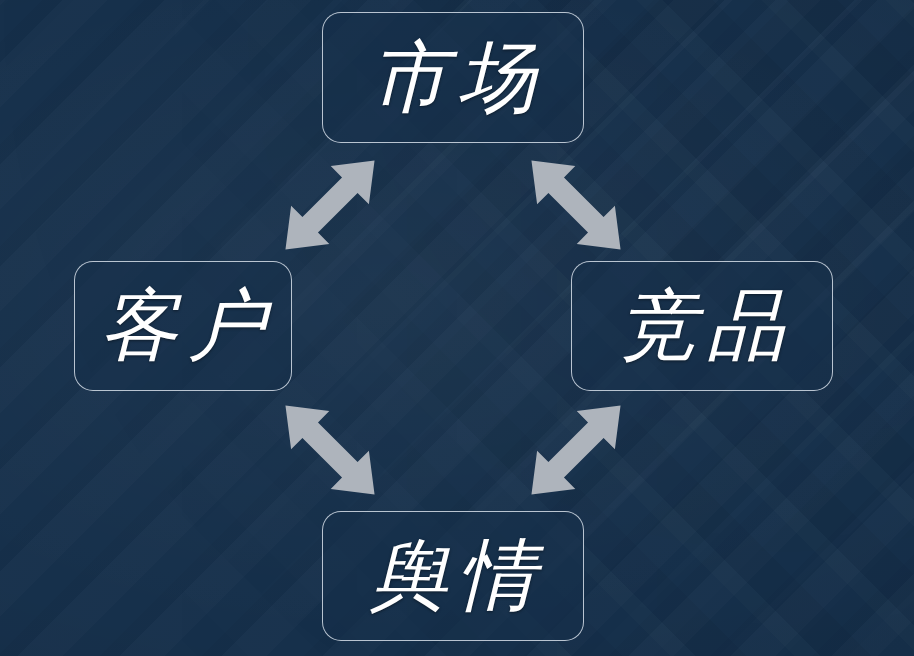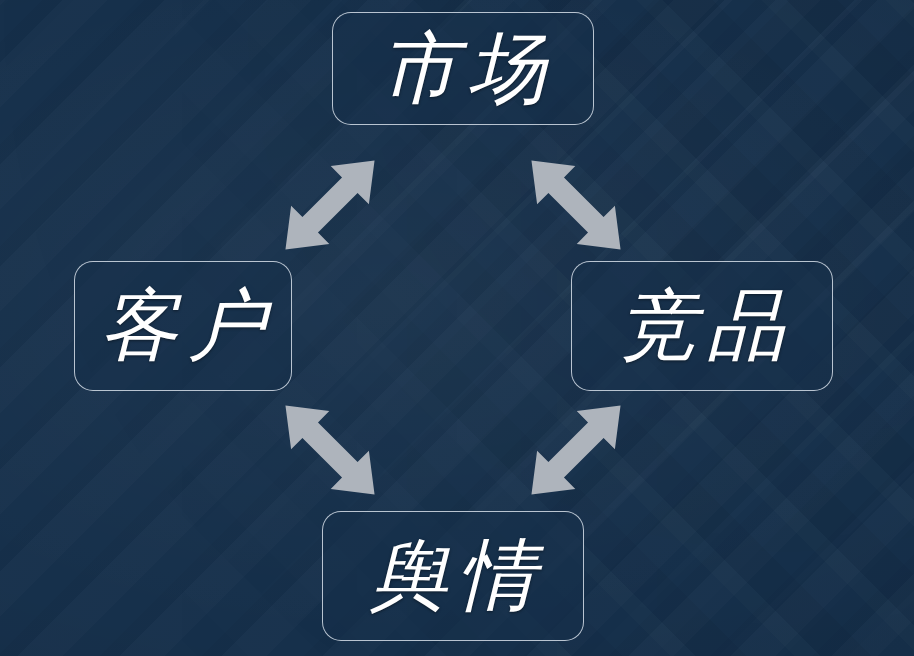--- a/index.html
+++ b/index.html
@@ -98,21 +98,21 @@
     font-size: 78px;
     line-height: 1;
     font-weight: 400;
     letter-spacing: 10px;
     text-indent: 10px;
     white-space: nowrap;
     text-shadow: 0 1px 3px rgba(0,0,0,0.45);
     font-style: italic;
   }
 
-  #node-market  { left: 332px; top: 12px;  width: 262px; height: 113px; }
+  #node-market  { left: 322px; top: 12px;  width: 262px; height: 131px; }
   #node-custom  { left: 74px;  top: 261px; width: 218px; height: 130px; }
   #node-compet  { left: 571px; top: 261px; width: 262px; height: 130px; }
   #node-opinion { left: 322px; top: 511px; width: 262px; height: 130px; }
 </style>
 </head>
 <body>
 
 <div id="canvas">
 
   <div class="bg-layer bg-stripes-a"></div>

